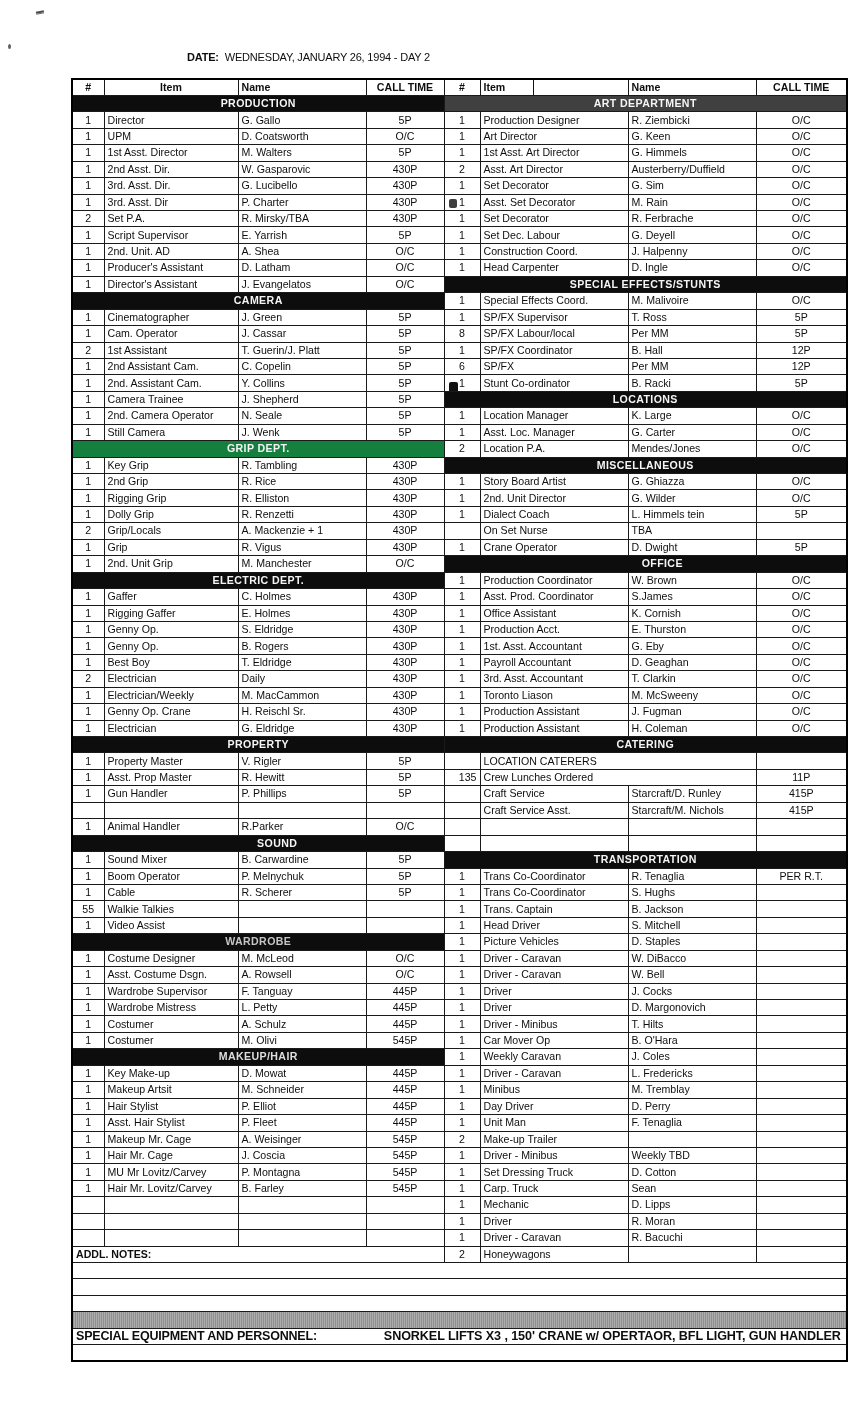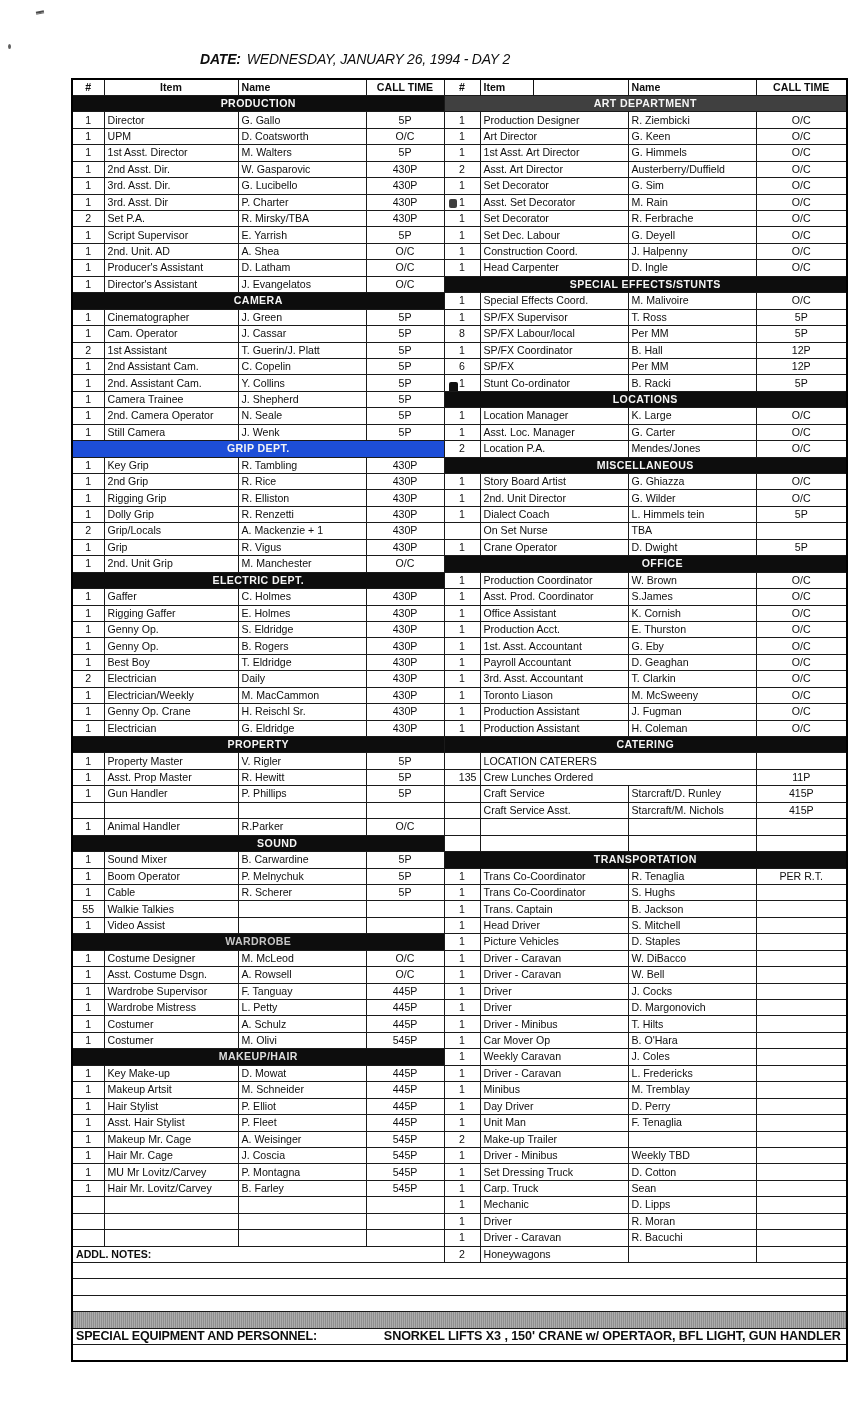--- a/index.html
+++ b/index.html
@@ -6,22 +6,22 @@
   html,body { margin:0; padding:0; background:#ffffff; }
   .page {
     position: relative;
     width: 858px; height: 1414px;
     background: #ffffff;
     font-family: "Liberation Sans", sans-serif;
     color: #0e0e0e;
     overflow: hidden;
   }
   .date-line {
-    position: absolute; left: 200px; top: 51px;
-    font-size: 14px; letter-spacing: -0.2px; white-space: nowrap; font-style: italic;
+    position: absolute; left: 187px; top: 51px;
+    font-size: 11px; letter-spacing: -0.2px; white-space: nowrap;
   }
   .date-line .lbl { font-weight: 700; margin-right: 6px; }
   table.grid {
     position: absolute; left: 71px; top: 78px;
     width: 775px;
     border-collapse: collapse; table-layout: fixed;
     border: 2px solid #000;
   }
   table.grid td, table.grid th {
     border: 1px solid #1a1a1a;
@@ -291,21 +291,21 @@
           <td class="num">1</td>
           <td class="item">Still Camera</td>
           <td class="name">J. Wenk</td>
           <td class="call">5P</td>
           <td class="num">1</td>
           <td class="item">Asst. Loc. Manager</td>
           <td class="name">G. Carter</td>
           <td class="call">O/C</td>
         </tr>
         <tr>
-          <td class="sec" colspan="4" style="background: #1d4ed8;">GRIP DEPT.</td>
+          <td class="sec" colspan="4" style="background: #15803d;">GRIP DEPT.</td>
           <td class="num">2</td>
           <td class="item">Location P.A.</td>
           <td class="name">Mendes/Jones</td>
           <td class="call">O/C</td>
         </tr>
         <tr>
           <td class="num">1</td>
           <td class="item">Key Grip</td>
           <td class="name">R. Tambling</td>
           <td class="call">430P</td>

